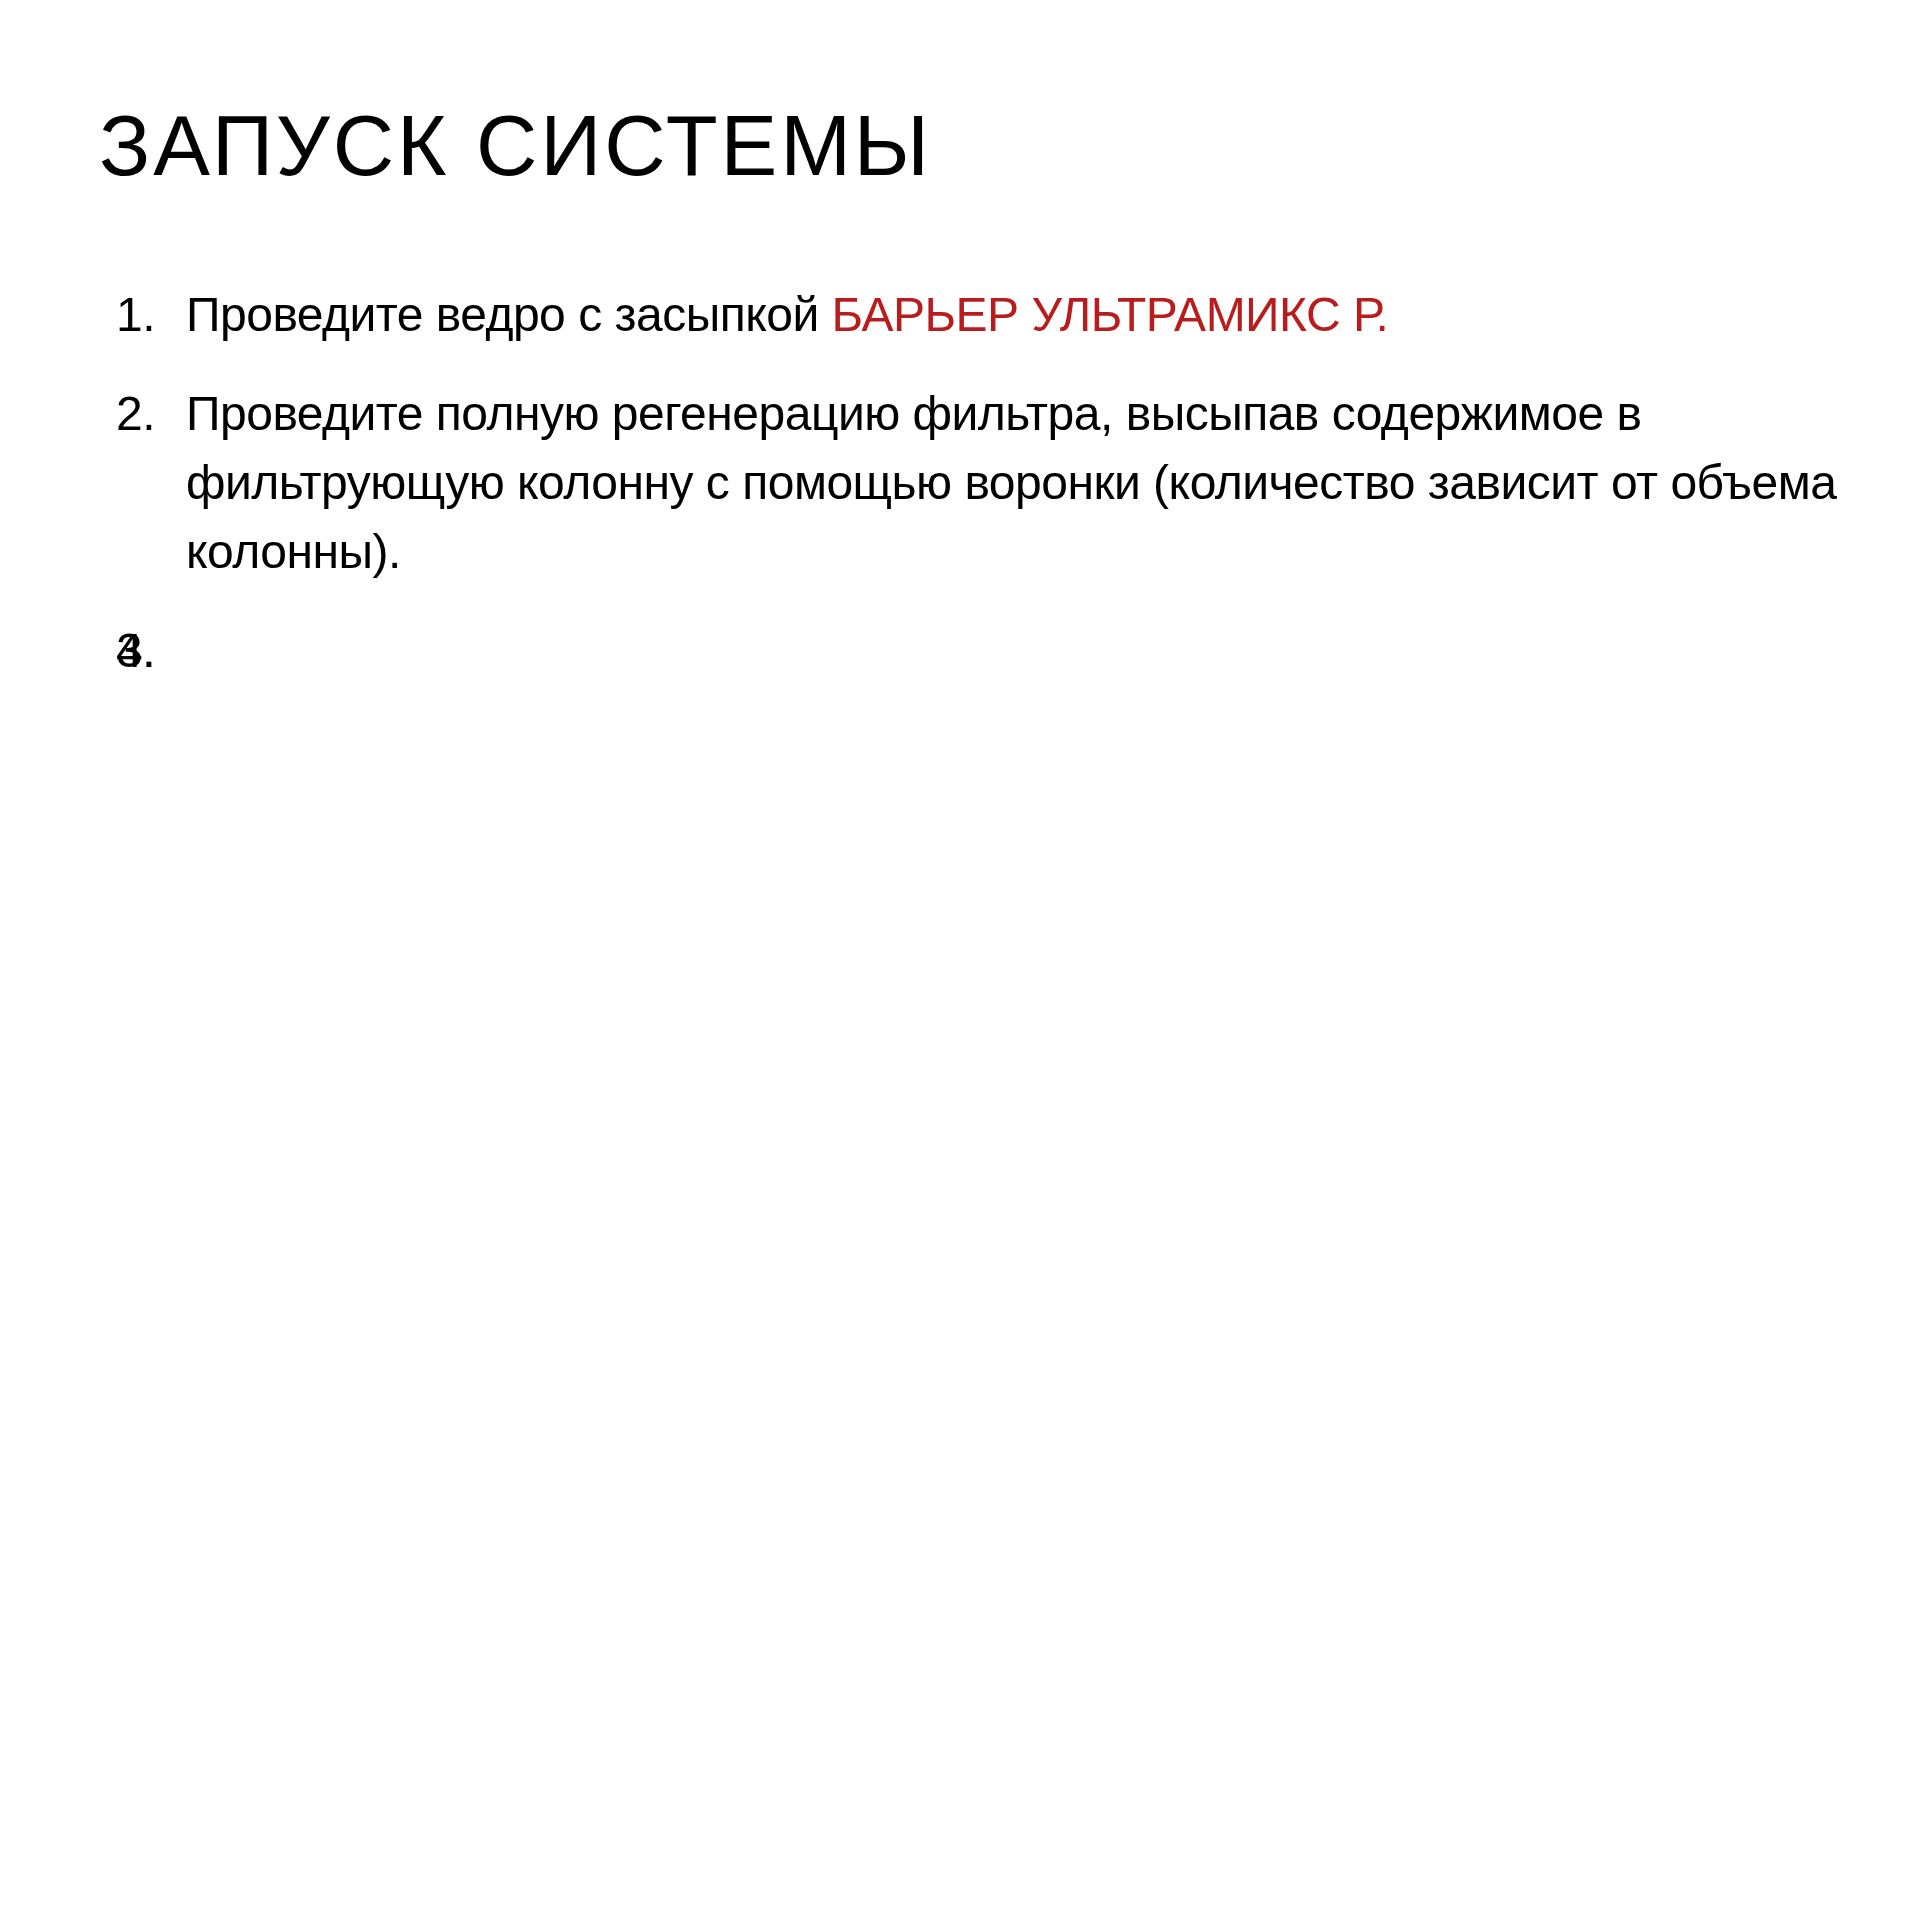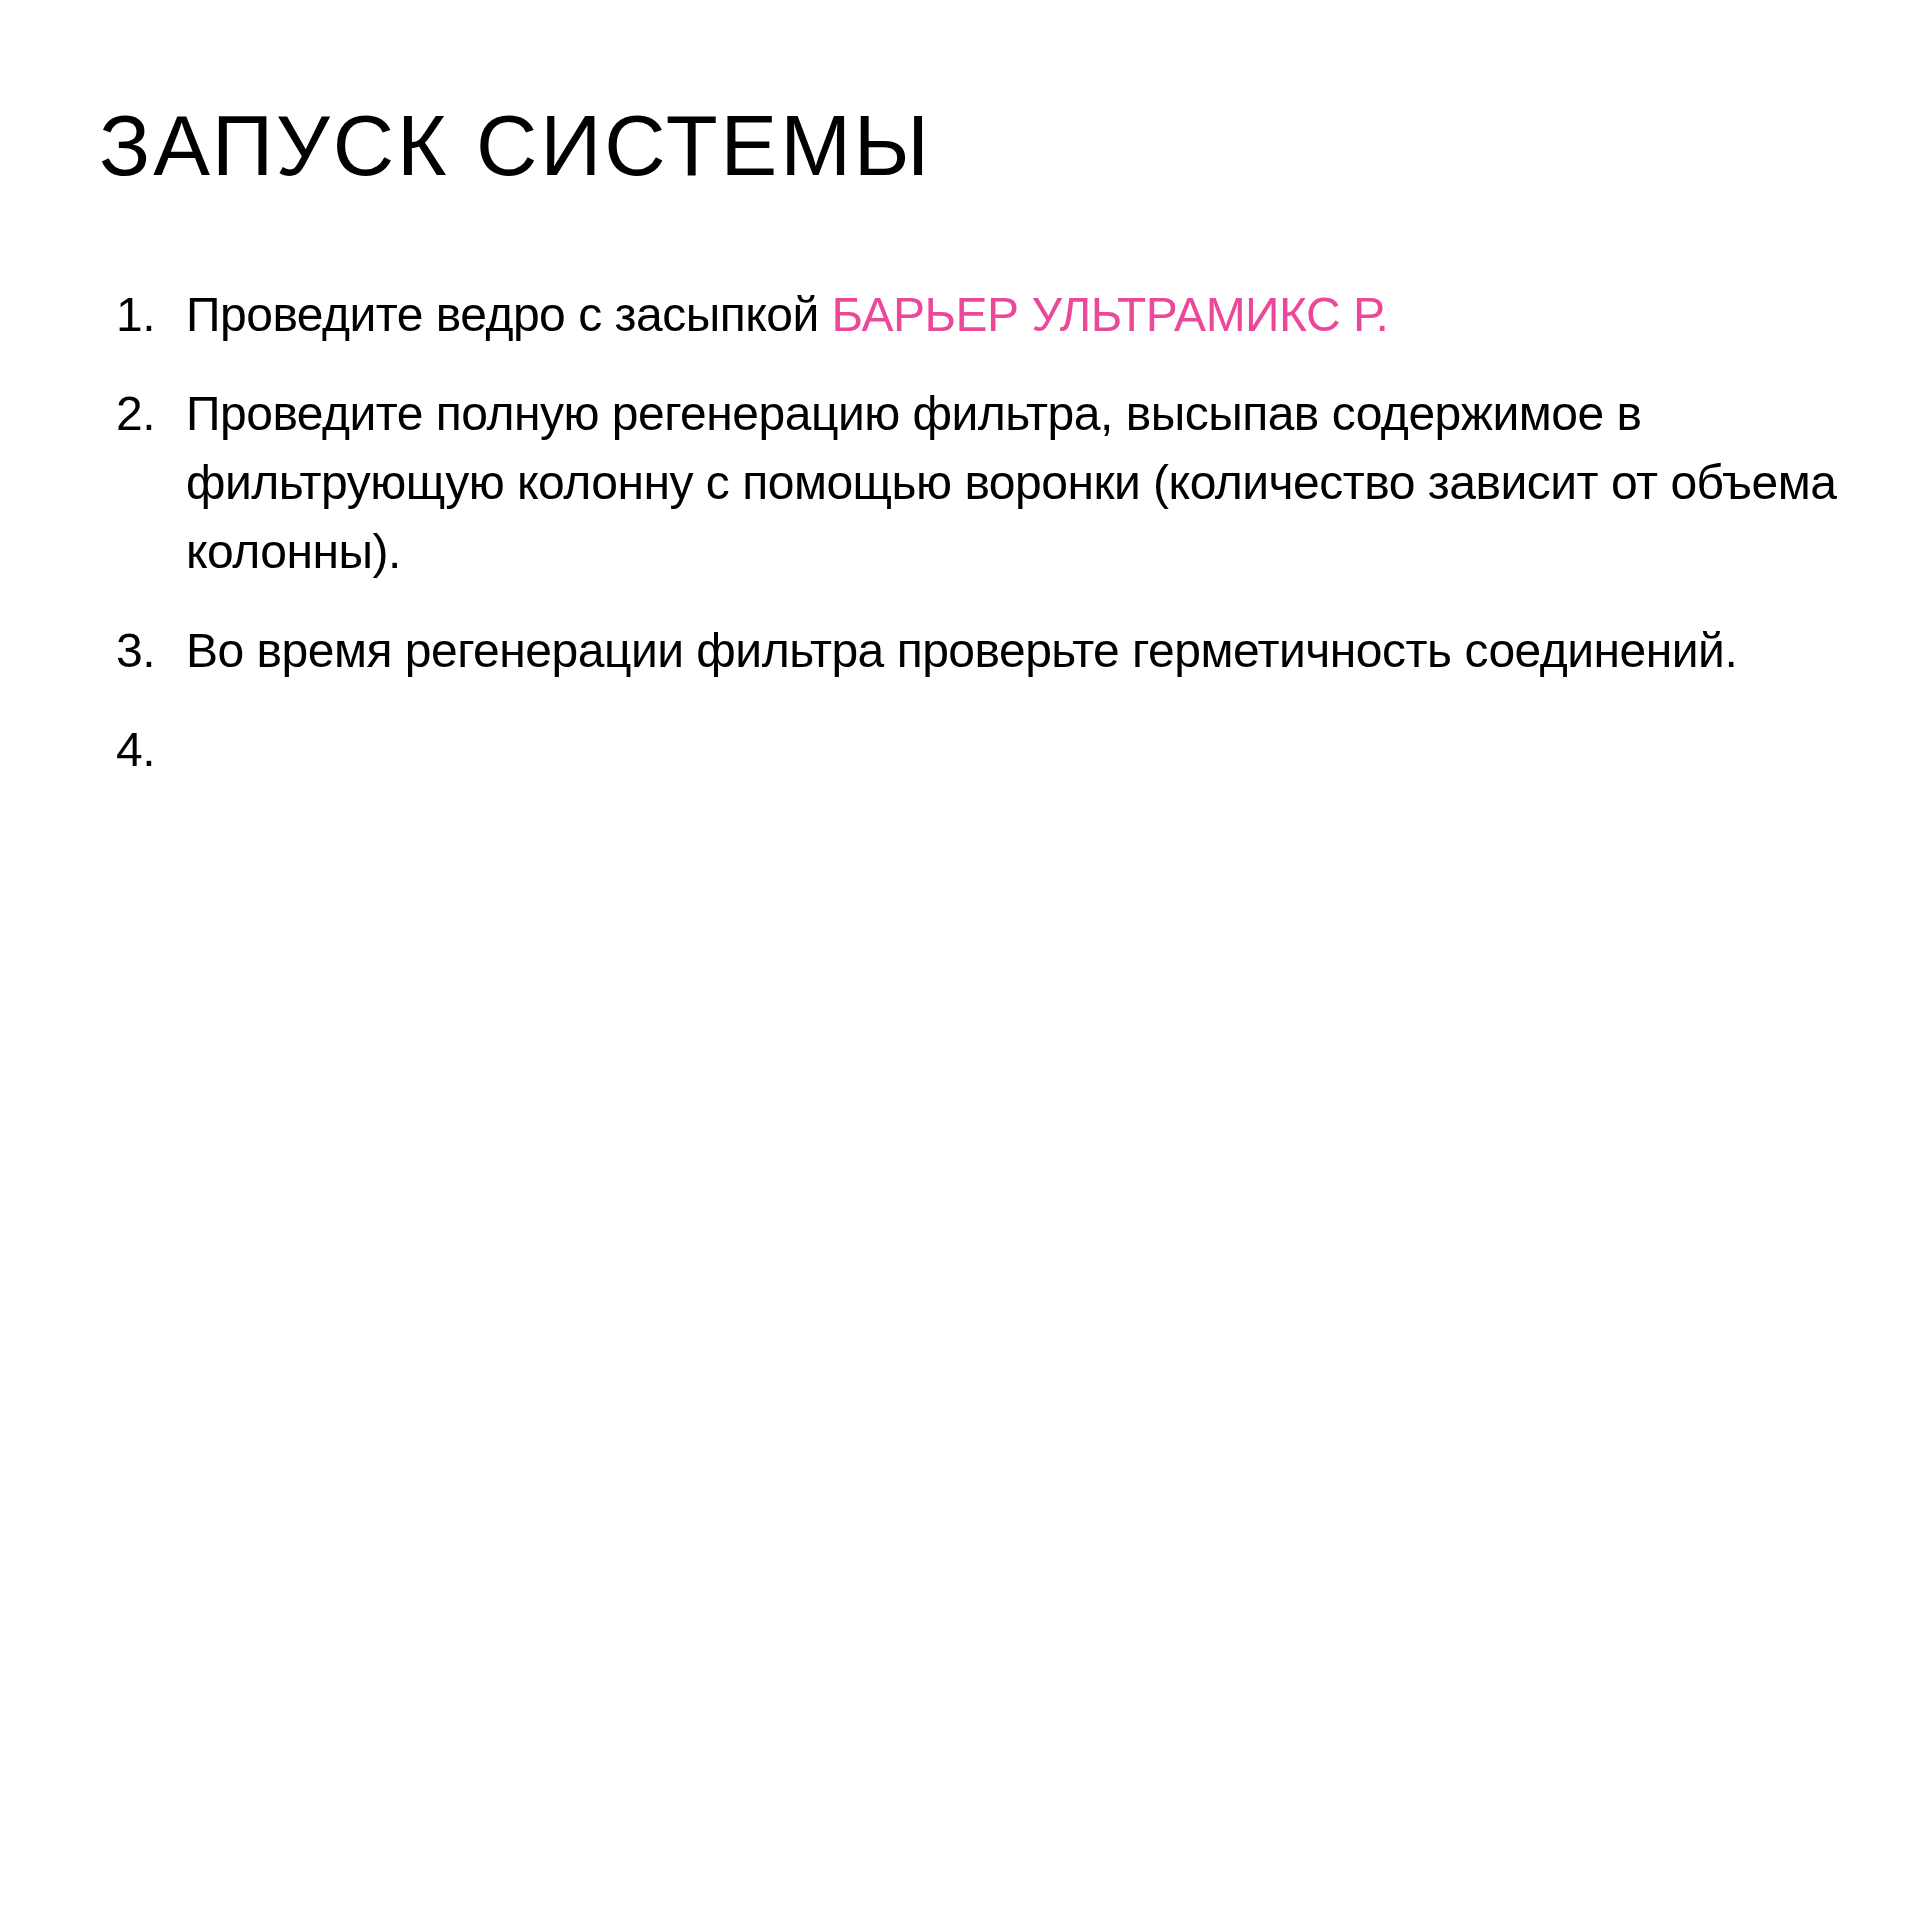--- a/index.html
+++ b/index.html
@@ -43,38 +43,37 @@
       font-weight: 400;
       letter-spacing: -0.5px;
       margin-bottom: 30px;
     }
     .step-num {
       position: absolute;
       left: 0;
       top: 0;
     }
     .accent {
-      color: #ec4899;
+      color: #b91c1c;
     }
   </style>
 </head>
 <body>
 
 <h1 class="title">ЗАПУСК СИСТЕМЫ</h1>
 
 <ol class="steps">
   <li class="step">
     <span class="step-num">1.</span>
     <span>Проведите ведро с засыпкой </span><span class="accent">БАРЬЕР УЛЬТРАМИКС Р.</span>
   </li>
   <li class="step">
     <span class="step-num">2.</span>
     <span>Проведите полную регенерацию фильтра, высыпав содержимое в фильтрующую колонну с помощью воронки (количество зависит от объема колонны).</span>
   </li>
   <li class="step">
     <span class="step-num">3.</span>
-    <span>Во время регенерации фильтра проверьте герметичность соединений.</span>
   </li>
   <li class="step">
     <span class="step-num">4.</span>
   </li>
 </ol>
 
 
 </body></html>

